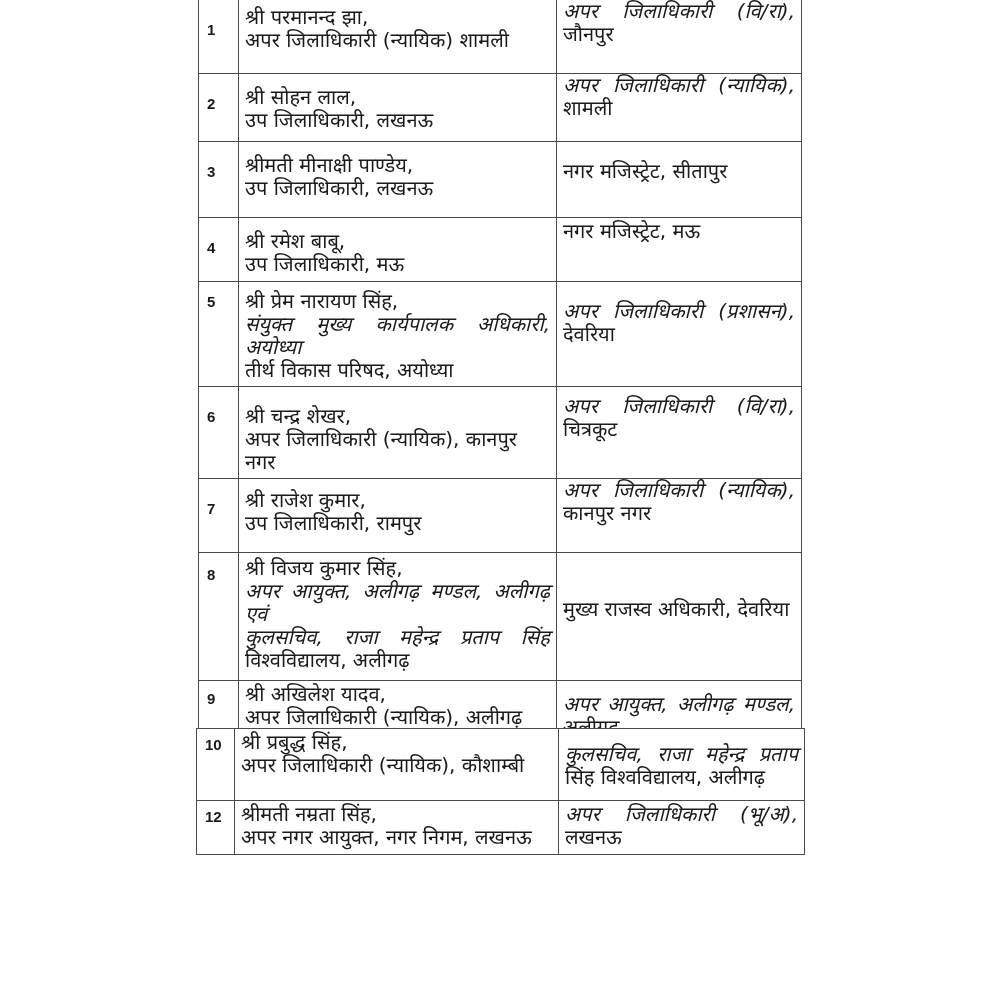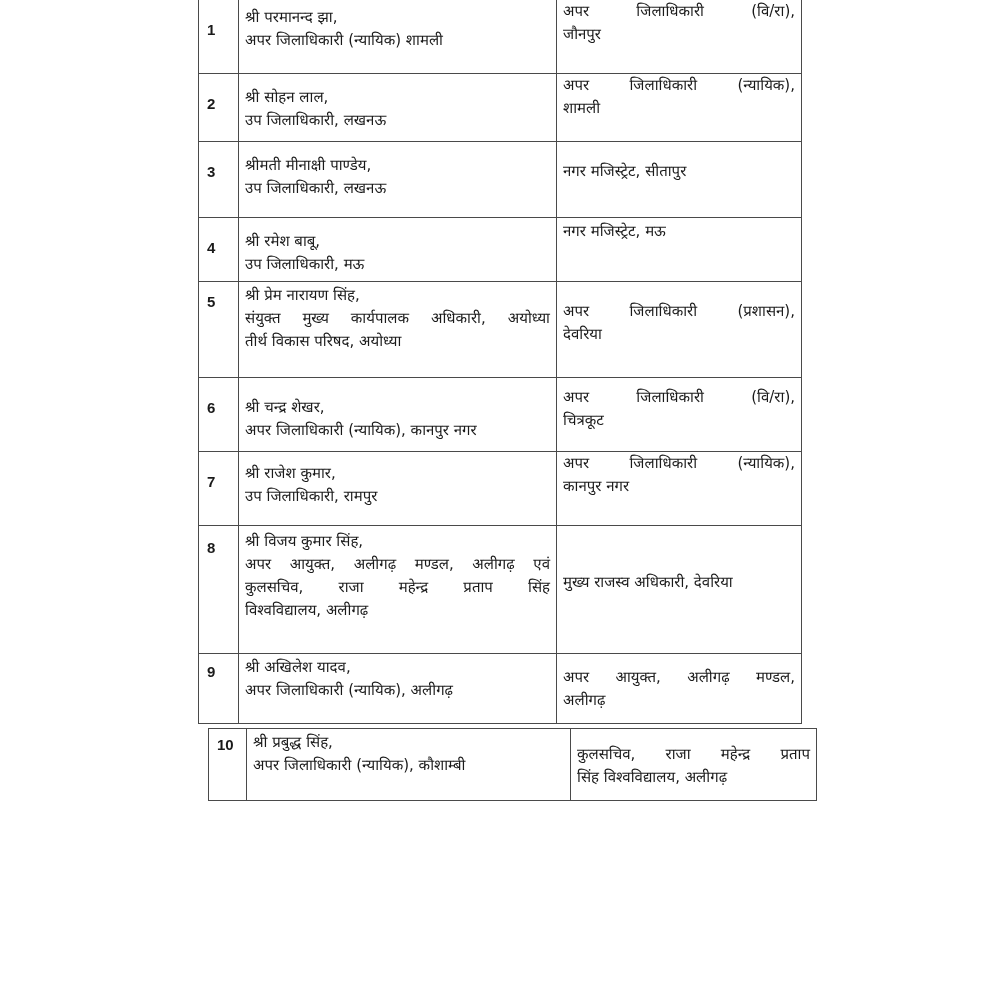--- a/index.html
+++ b/index.html
@@ -33,21 +33,21 @@
     }
     table {
       border-collapse: collapse;
       table-layout: fixed;
       width: 100%;
     }
     td {
       border: 1.5px solid #4a4a4a;
       vertical-align: top;
       padding: 4px 6px;
-      font-size: 15px;
+      font-size: 20px;
       line-height: 23px;
     }
     .top-table {
       border-top: none;
     }
     .top-table tr:first-child td {
       border-top: none;
     }
     .col-num {
       font-family: "Liberation Sans", sans-serif;
@@ -58,20 +58,21 @@
     .num-shift {
       display: block;
       padding-top: 14px;
     }
     .cell-line {
       display: block;
     }
     .justify {
       text-align: justify;
       text-align-last: justify;
+      font-style: italic;
     }
   </style>
 </head>
 <body>
 
 <div class="sheet sheet-top">
   <table class="top-table">
     <colgroup>
       <col style="width:40px">
       <col style="width:318px">
@@ -130,21 +131,21 @@
         </td>
         <td style="padding-top:2px">
           <span class="cell-line">नगर मजिस्ट्रेट, मऊ</span>
         </td>
       </tr>
 
       <tr style="height:96px">
         <td class="col-num">
             <span class="num-shift" style="padding-top:4px">5</span>
           </td>
-        <td style="padding-top:2px">
+        <td style="padding-top:8px">
           <span class="cell-line">श्री प्रेम नारायण सिंह,</span>
           <span class="cell-line justify">संयुक्त मुख्य कार्यपालक अधिकारी, अयोध्या</span>
           <span class="cell-line">तीर्थ विकास परिषद, अयोध्या</span>
         </td>
         <td style="padding-top:18px">
           <span class="cell-line justify">अपर जिलाधिकारी (प्रशासन),</span>
           <span class="cell-line">देवरिया</span>
         </td>
       </tr>
 
@@ -202,21 +203,21 @@
         <td style="padding-top:12px">
           <span class="cell-line justify">अपर आयुक्त, अलीगढ़ मण्डल,</span>
           <span class="cell-line">अलीगढ़</span>
         </td>
       </tr>
     </tbody>
   </table>
 </div>
 
 <div class="sheet sheet-bottom">
-  <table style="margin-left:16px;width:608px">
+  <table style="margin-left:4px;width:608px">
     <colgroup>
       <col style="width:38px">
       <col style="width:324px">
       <col style="width:246px">
     </colgroup>
     <tbody>
 
       <tr style="height:72px">
         <td class="col-num" style="padding-left:8px;padding-right:2px">
             <span class="num-shift" style="padding-top:0">10</span>
@@ -225,15 +226,28 @@
           <span class="cell-line">श्री प्रबुद्ध सिंह,</span>
           <span class="cell-line">अपर जिलाधिकारी (न्यायिक), कौशाम्बी</span>
         </td>
         <td style="padding-top:14px">
           <span class="cell-line justify">कुलसचिव, राजा महेन्द्र प्रताप</span>
           <span class="cell-line">सिंह विश्वविद्यालय, अलीगढ़</span>
         </td>
       </tr>
 
 
+      <tr style="height:54px">
+        <td class="col-num" style="padding-left:8px;padding-right:2px">
+            <span class="num-shift" style="padding-top:0">12</span>
+          </td>
+        <td style="padding-top:2px">
+          <span class="cell-line">श्रीमती नम्रता सिंह,</span>
+          <span class="cell-line">अपर नगर आयुक्त, नगर निगम, लखनऊ</span>
+        </td>
+        <td style="padding-top:2px">
+          <span class="cell-line justify">अपर जिलाधिकारी (भू/अ),</span>
+          <span class="cell-line">लखनऊ</span>
+        </td>
+      </tr>
     </tbody>
   </table>
 </div>
 
 </body></html>

